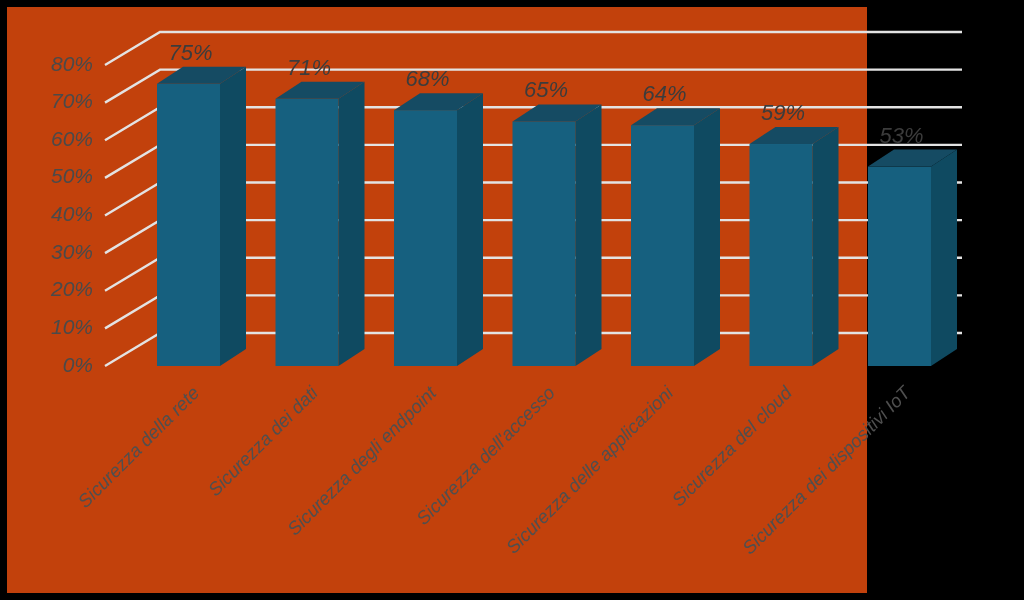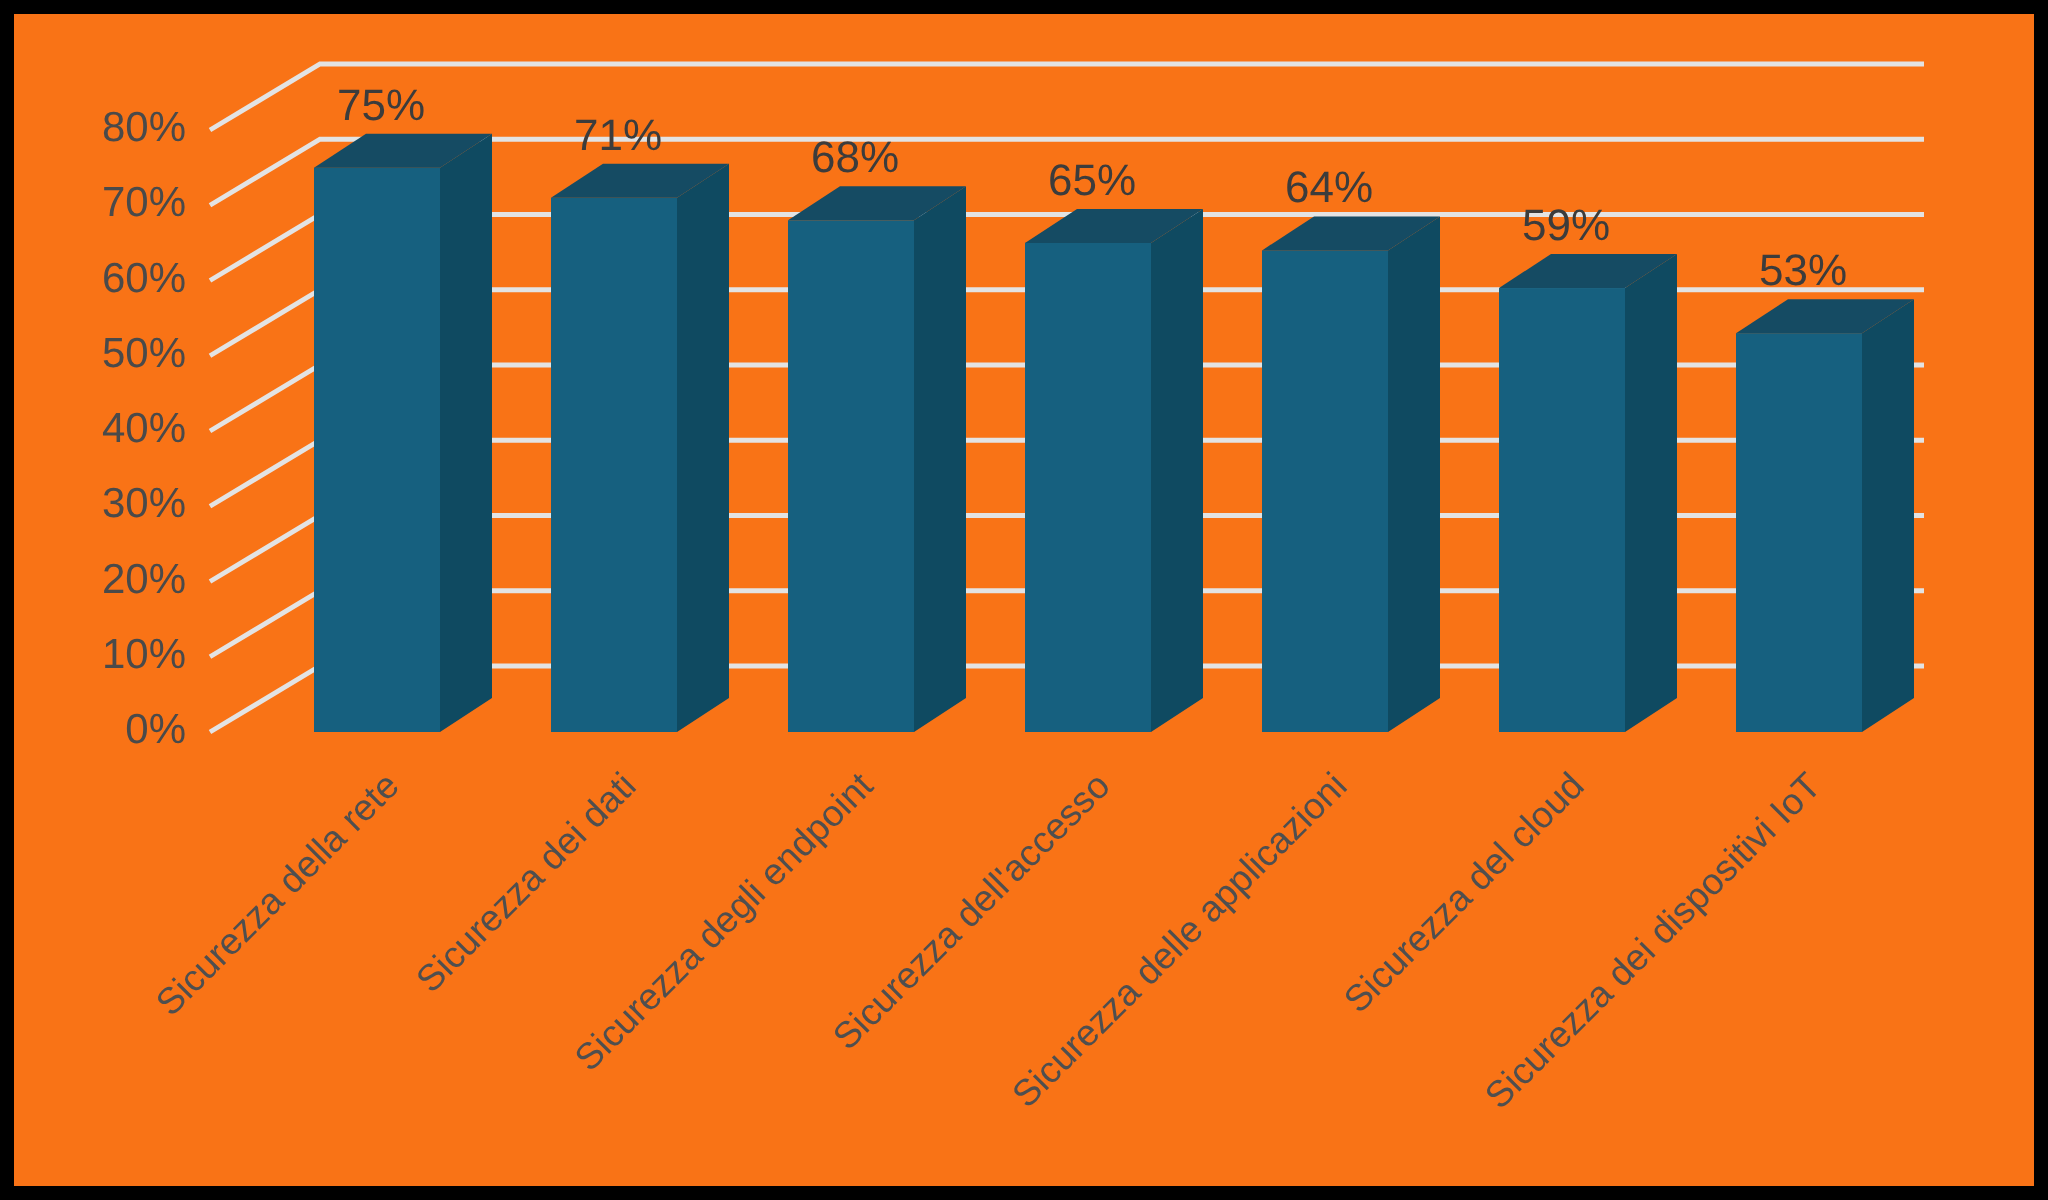--- a/index.html
+++ b/index.html
@@ -19,24 +19,25 @@
     top: 0;
     width: 1024px;
     height: 600px;
     background: #000000;
     box-sizing: border-box;
   }
   #plate {
     position: absolute;
     left: 7px;
     top: 7px;
-    width: 1010px;
+    width: 860px;
     height: 586px;
-    background: #f97316;
+    background: #c2410c;
     box-sizing: border-box;
+    font-style: italic;
   }
   #chart-svg {
     position: absolute;
     left: 0;
     top: 0;
     display: block;
   }
   .grid-line {
     stroke: #e3e3e3;
     stroke-width: 2.4;

